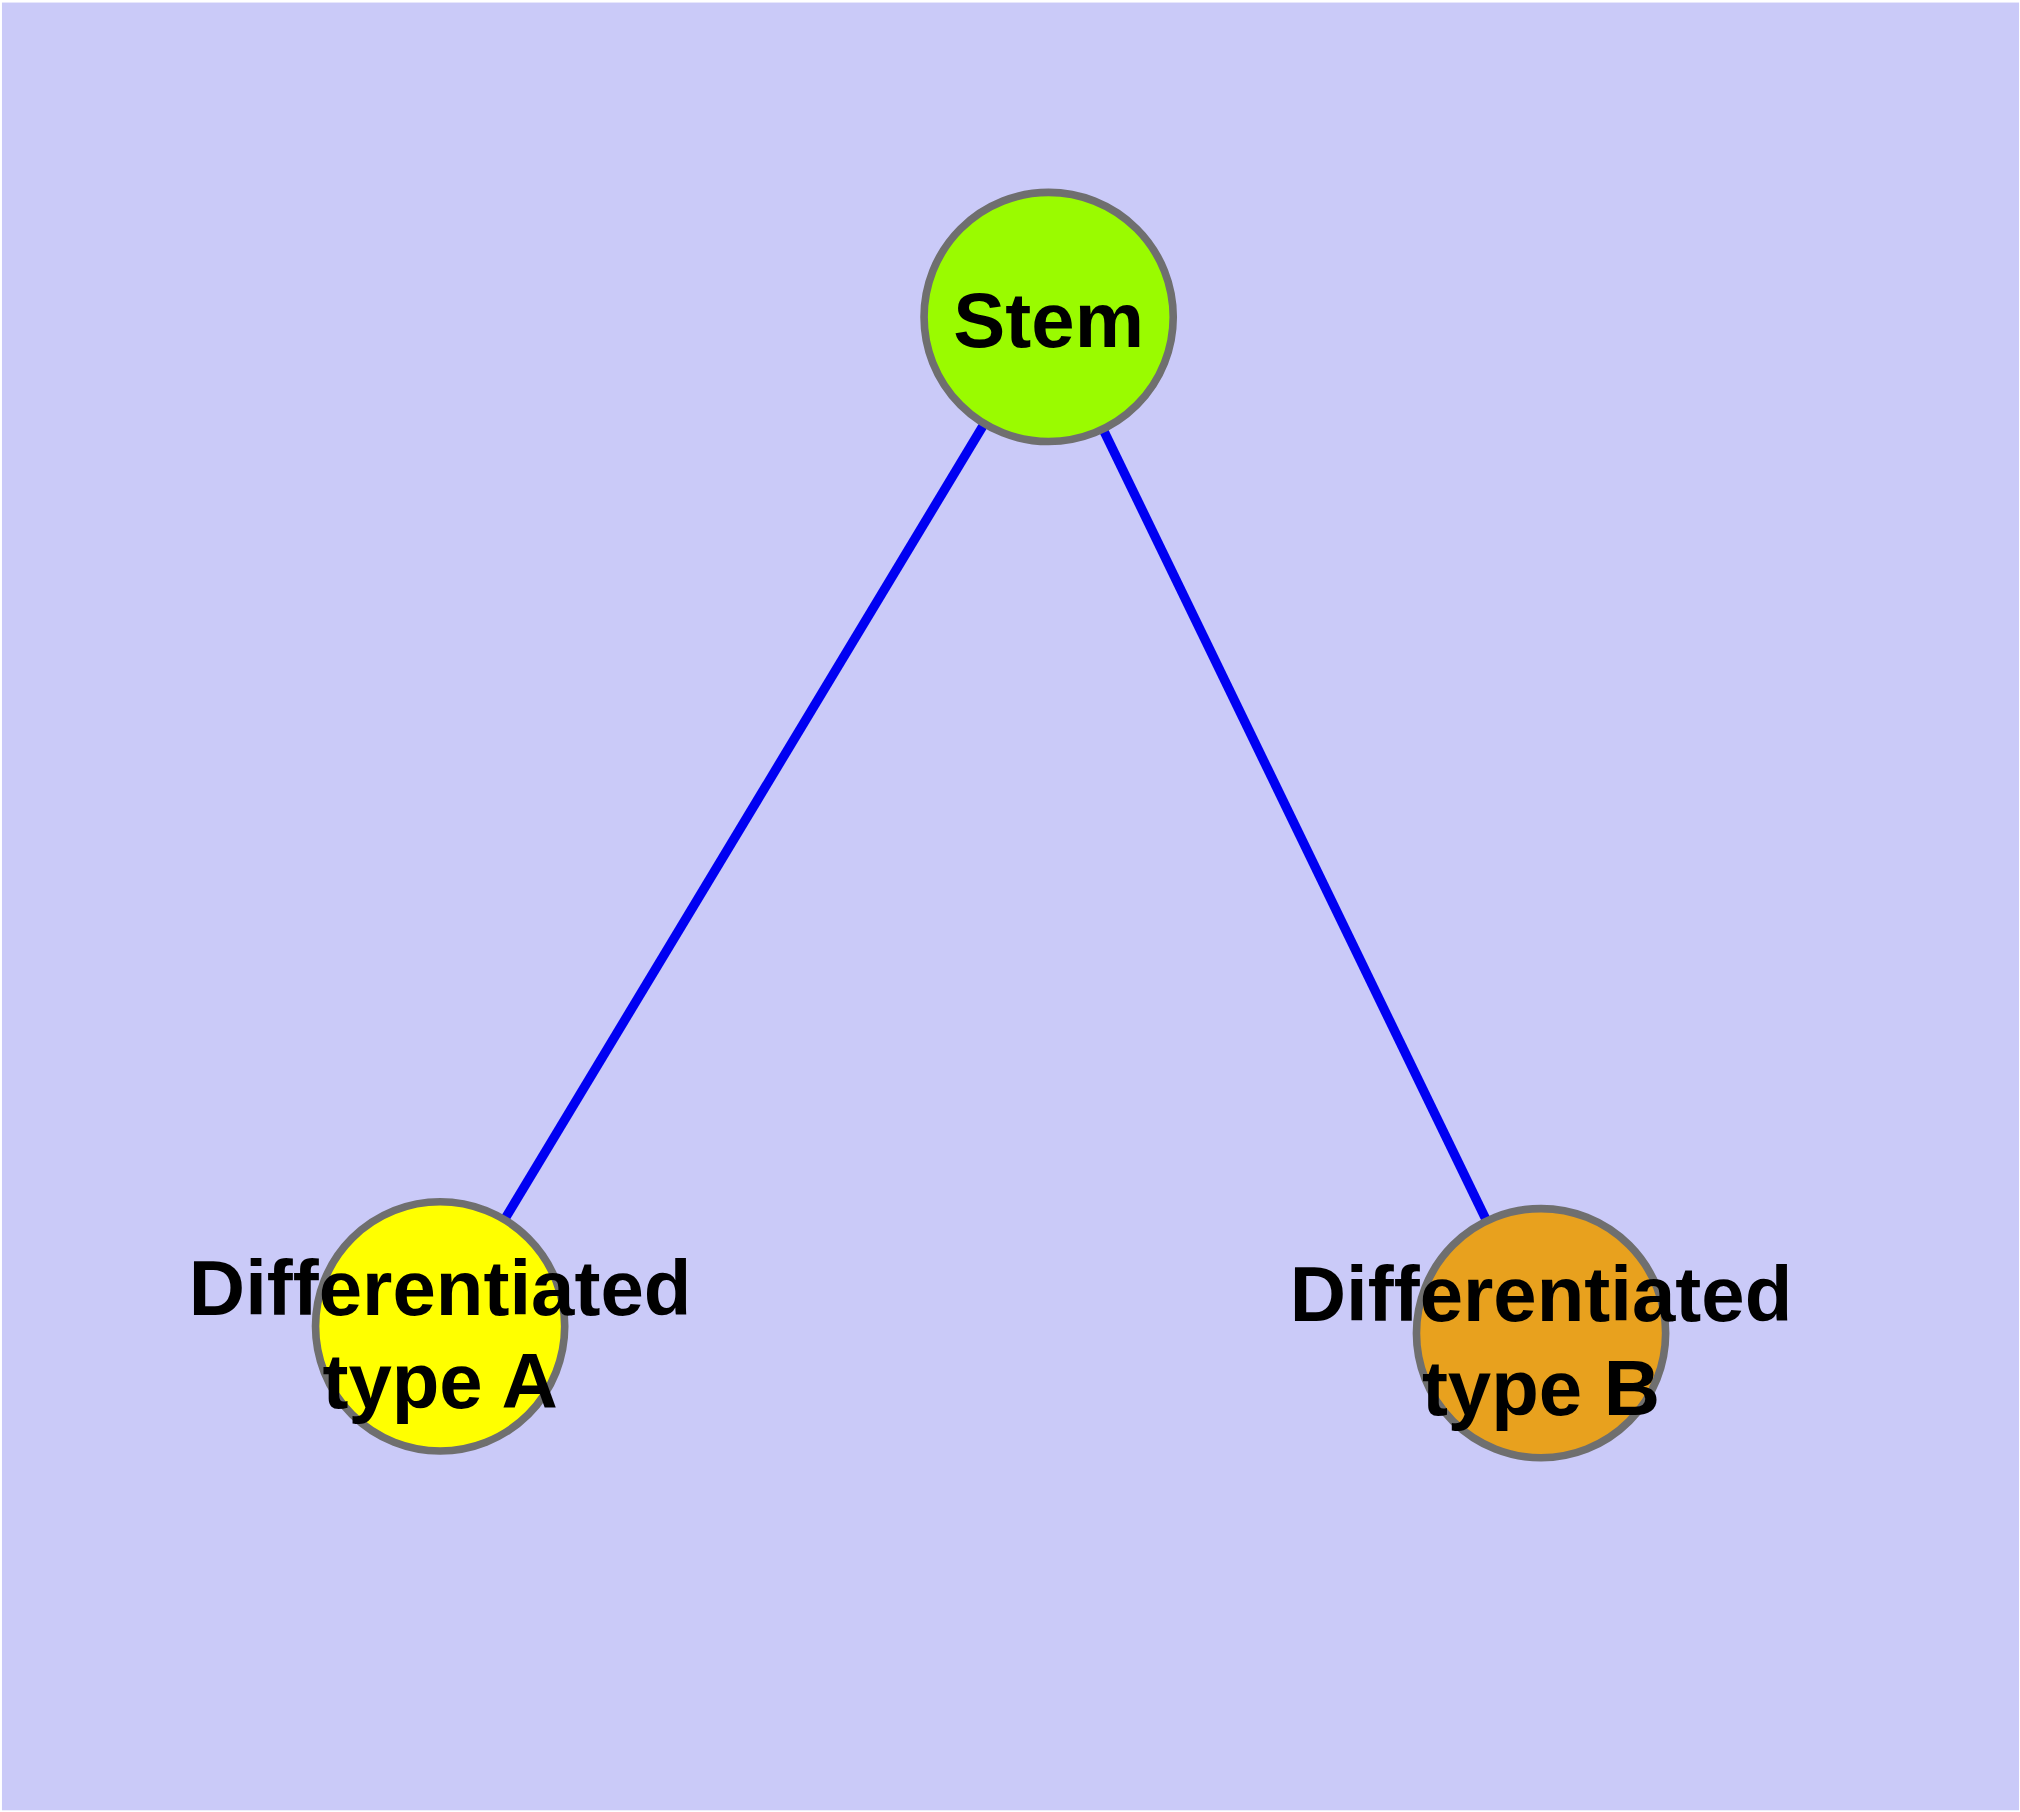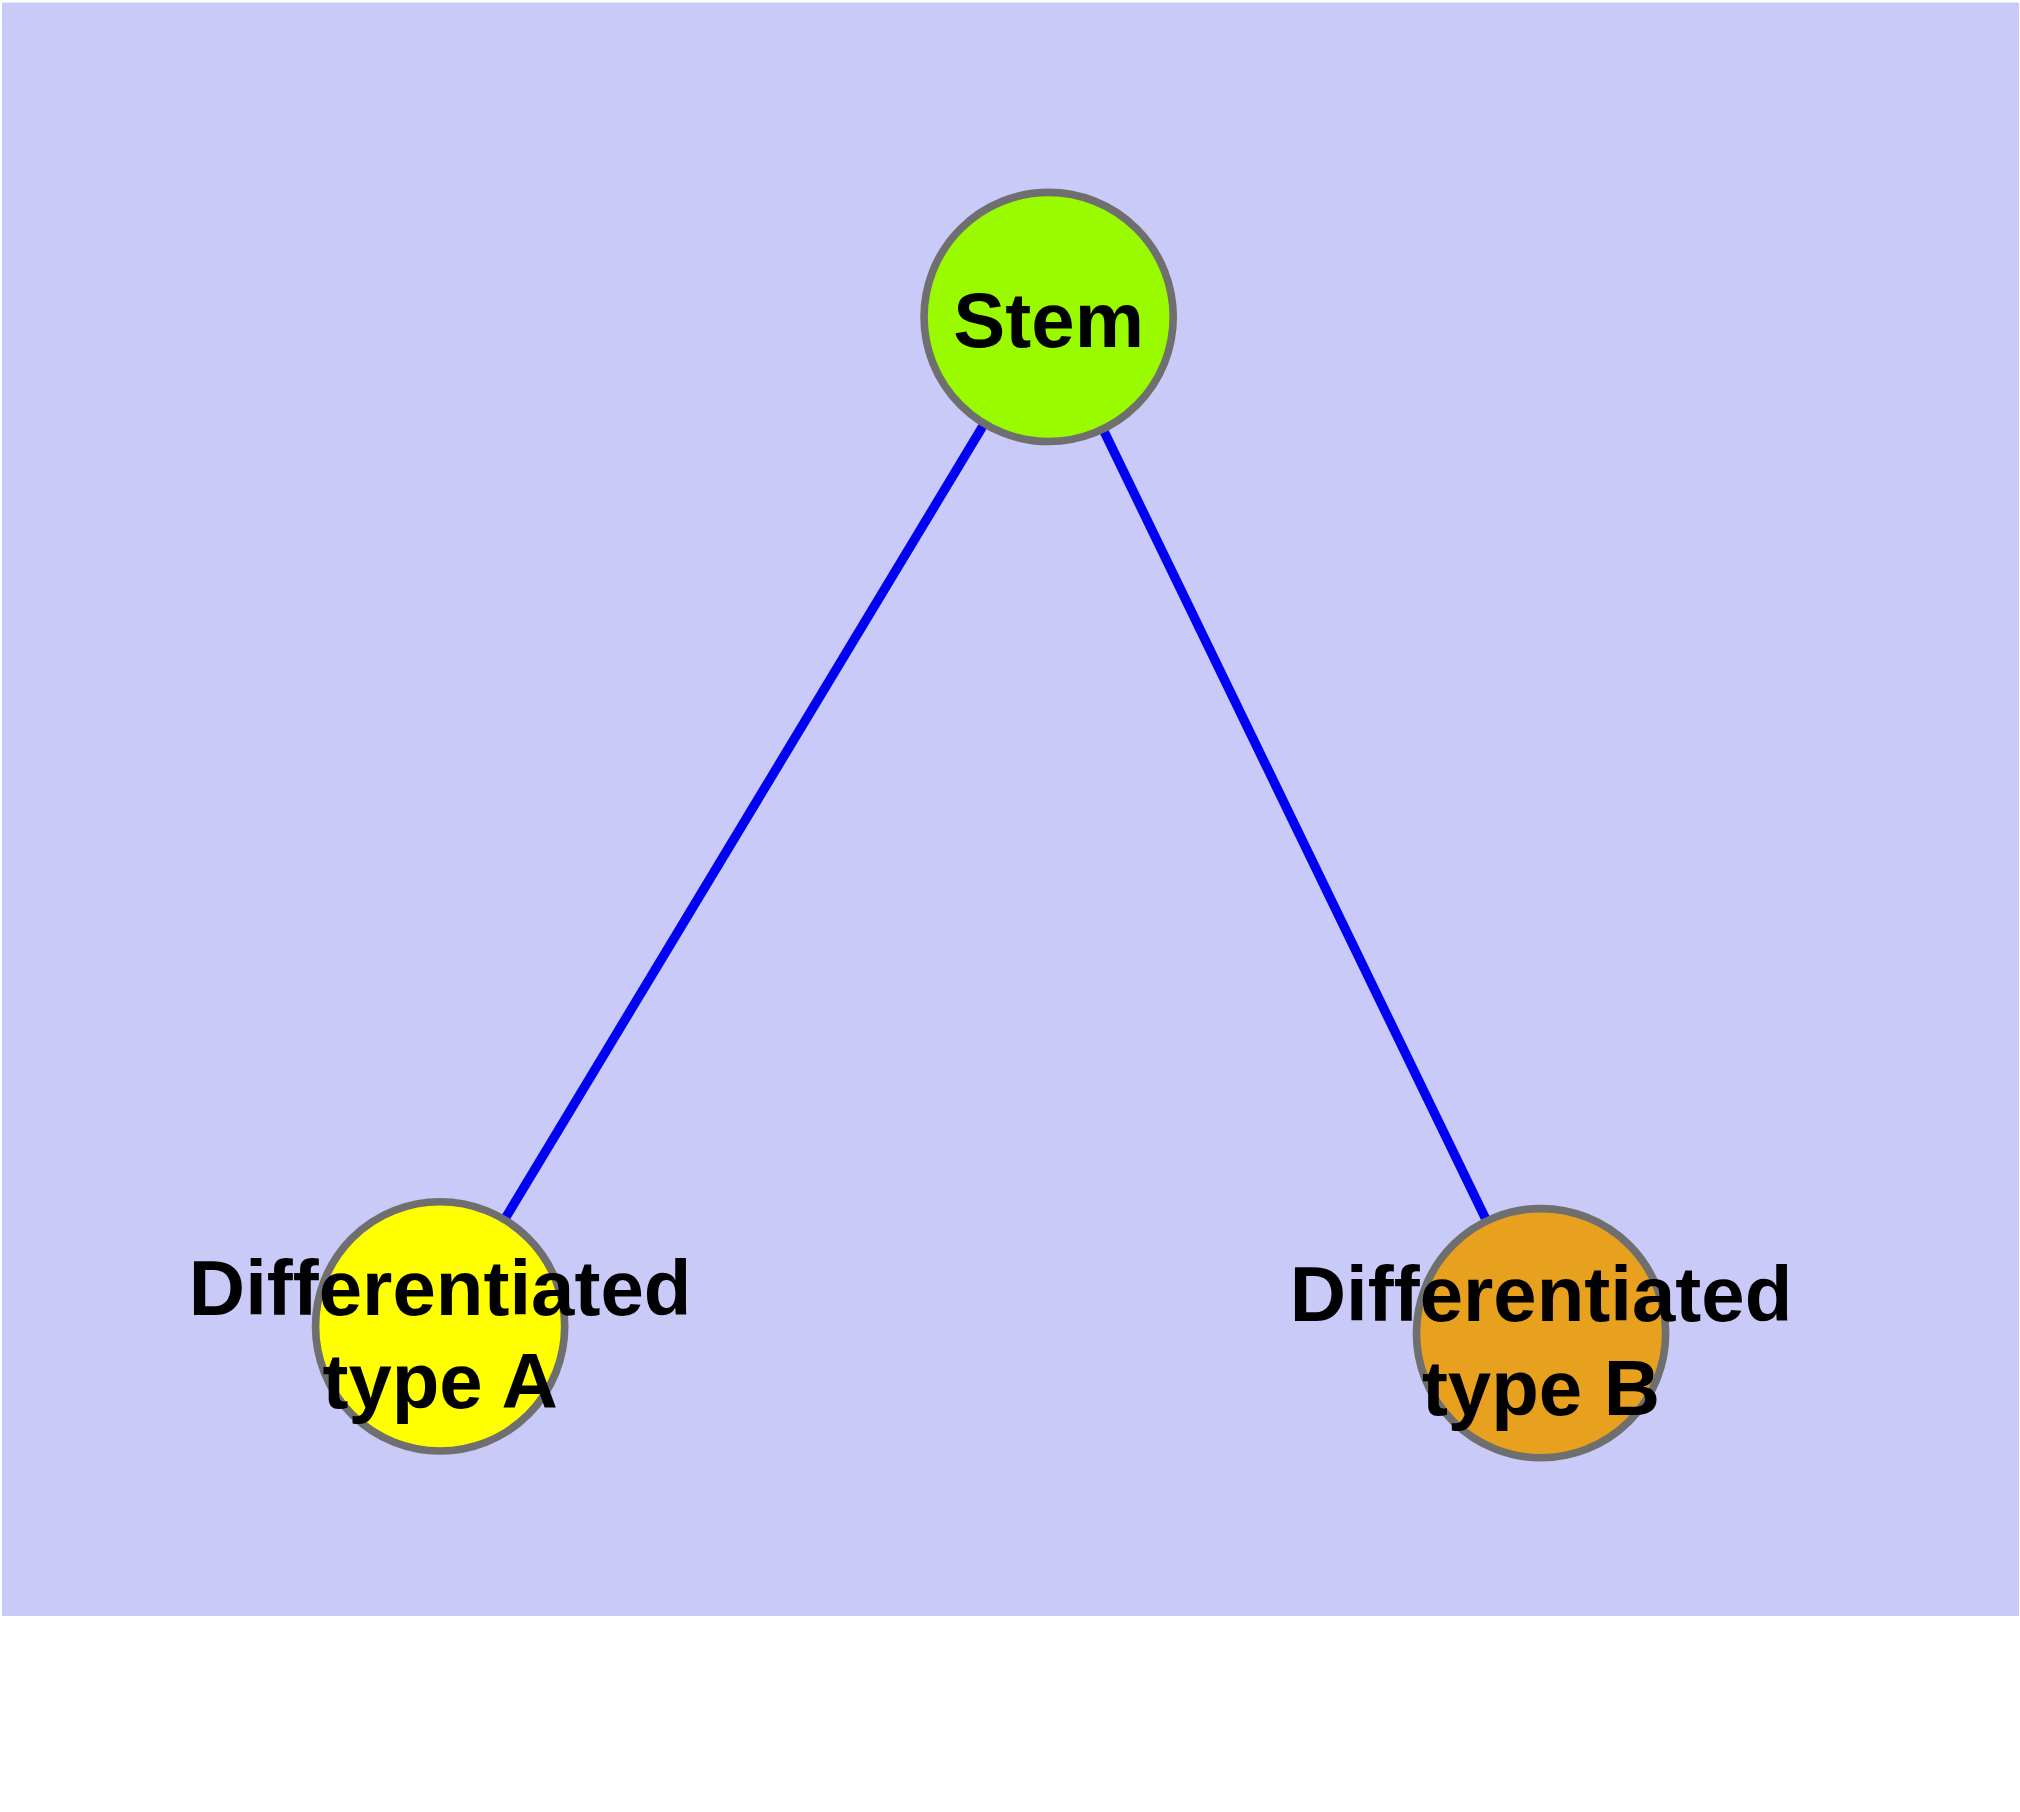--- a/index.html
+++ b/index.html
@@ -4,21 +4,21 @@
 <title>Diagram</title>
 <style>
   html, body {
     margin: 0;
     padding: 0;
     background: #ffffff;
   }
   .stage {
     position: relative;
     width: 2021px;
-    height: 1616px;
+    height: 1812px;
     background: #ffffff;
   }
   svg.diagram {
     display: block;
     width: 2021px;
     height: 1812px;
   }
   .node-label {
     font-family: "Liberation Sans", "DejaVu Sans", sans-serif;
     font-weight: bold;

